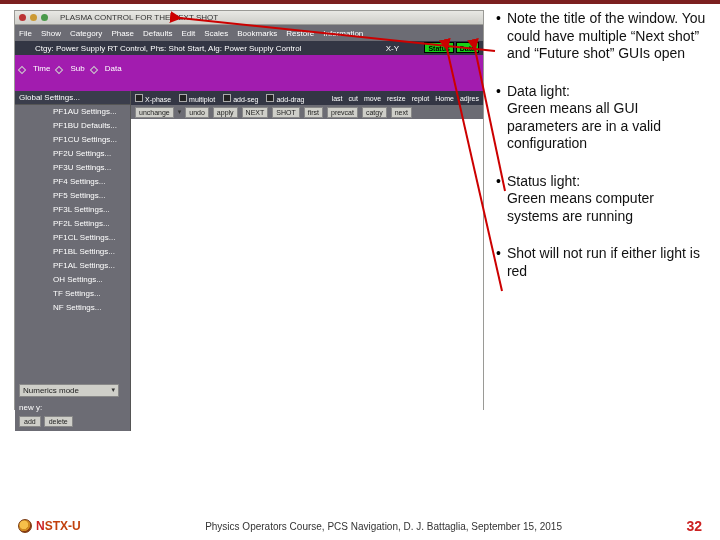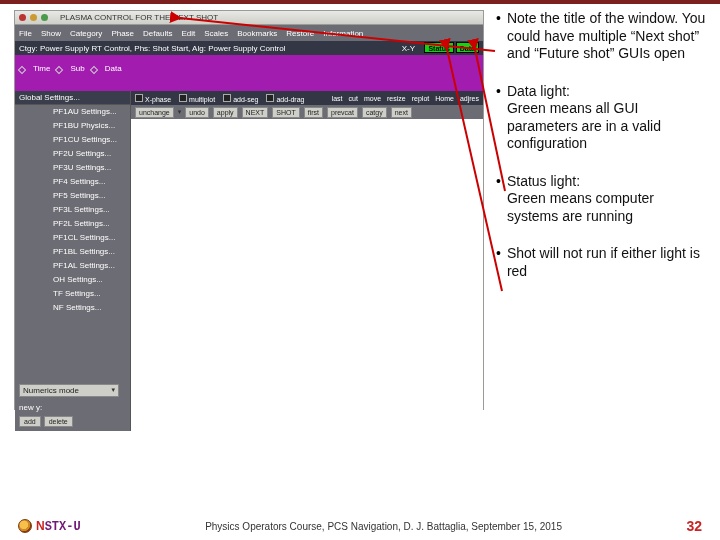--- a/index.html
+++ b/index.html
@@ -8,21 +8,21 @@
   .title { font-size: 28px; color: #333; text-align: center; padding: 8px 0 6px 0; }
   .rule { height: 4px; background: #7b1f1f; margin: 0 0 6px 0; }
   .body { display: flex; padding: 0 14px; gap: 12px; }
   .gui { width: 470px; height: 400px; background: #d8d8d5; border: 1px solid #9a9a96; position: relative; font-size: 8px; color: #222; }
   .gui .titlebar { height: 14px; background: linear-gradient(#e8e8e4,#cfcfca); border-bottom:1px solid #9a9a96; padding:0 4px; display:flex; align-items:center; gap:4px;}
   .tb-dot{width:7px;height:7px;border-radius:50%;background:#b33;}
   .tb-dot.y{background:#cc9a33}.tb-dot.g{background:#4a9a4a}
   .tb-title{margin-left:8px;font-size:8px;color:#333;}
   .gui .menubar { height: 16px; background: #6c6c74; color: #fff; display:flex; align-items:center; padding:0 4px; gap:9px; font-size:8px;}
   .menubar span{cursor:default;}
-  .gui .ctgy { height: 14px; background: #333644; color:#fff; display:flex; align-items:center; padding:0 4px; font-size:8px; position:relative;}
+  .gui .ctgy { height: 14px; background: #333644; color:#fff; display:flex; align-items:center; padding:0 20px; font-size:8px; position:relative;}
   .ctgy .right { position:absolute; right:4px; top:1px; display:flex; gap:2px;}
   .light { display:inline-block; padding:0 3px; height:11px; line-height:11px; color:#000; font-weight:bold; font-size:7px; border:1px solid #000;}
   .light.green{ background:#16d016;}
   .gui .row2 { height:14px; background:#a21caf; display:flex; align-items:flex-end; color:#fff; font-size:8px; padding:18px 4px; gap:6px;}
   .diamond{display:inline-block;width:6px;height:6px;border:1px solid #ccc;transform:rotate(45deg);margin-right:2px;}
   .gui .panes{display:flex;height:340px;}
   .sidebar{width:116px;background:#6c6c74;border-right:1px solid #555; display:flex; flex-direction:column;}
   .sidebar .globals{background:#3a3d4b;color:#fff;padding:2px 4px;font-size:8px;border-bottom:1px solid #555;}
   .sidebar ul{list-style:none;}
   .sidebar li{color:#fff;font-size:8px;padding:1px 4px;line-height:12px;margin-left:34px;}
@@ -40,21 +40,21 @@
   .tbtn{background:#cfcfc9;border:1px solid #888;color:#222;font-size:7px;padding:0 3px;height:11px;line-height:10px;}
   .canvas{flex:1;background:#fff;}
   .arrow{position:absolute;pointer-events:none;}
   .arrow svg{overflow:visible;}
   .notes{flex:1;display:flex;flex-direction:column;gap:20px;font-size:14px;color:#111;line-height:1.25;}
   .notes .bullet{display:flex;gap:6px;}
   .dot{color:#000;}
   .footer{position:absolute;left:0;right:0;bottom:6px;display:flex;align-items:center;justify-content:space-between;padding:0 18px;font-size:10px;color:#333;}
   .logo{display:flex;align-items:center;gap:4px;font-weight:bold;font-size:12px;}
   .logo .globe{width:14px;height:14px;border-radius:50%;background:radial-gradient(circle at 40% 40%, #f6c04a 0 40%, #d08a20 45% 60%, #8a3a10 65% 100%);border:1px solid #7a3a10;}
-  .logo .n{color:#c22;} .logo .rest{color:#701a75;font-family:Liberation Mono, monospace;}
+  .logo .n{color:#c22;} .logo .rest{color:#c2410c;}
   .pagenum{color:#c22;font-weight:bold;font-size:14px;}
   .footer .mid{font-size:10px;color:#333;}
 </style>
 </head>
 <body>
 
 <div class="slide">
   <div class="rule"></div>
 
   <div class="body">
@@ -92,21 +92,21 @@
         <span class="diamond"></span>
         <span>Sub</span>
         <span class="diamond"></span>
         <span>Data</span>
       </div>
       <div class="panes">
         <div class="sidebar">
           <div class="globals">Global Settings...</div>
           <ul>
             <li>PF1AU Settings...</li>
-            <li>PF1BU Physics...</li>
+            <li>PF1BU Defaults...</li>
             <li>PF1CU Settings...</li>
             <li>PF2U Settings...</li>
             <li>PF3U Settings...</li>
             <li>PF4 Settings...</li>
             <li>PF5 Settings...</li>
             <li>PF3L Settings...</li>
             <li>PF2L Settings...</li>
             <li>PF1CL Settings...</li>
             <li>PF1BL Settings...</li>
             <li>PF1AL Settings...</li>

